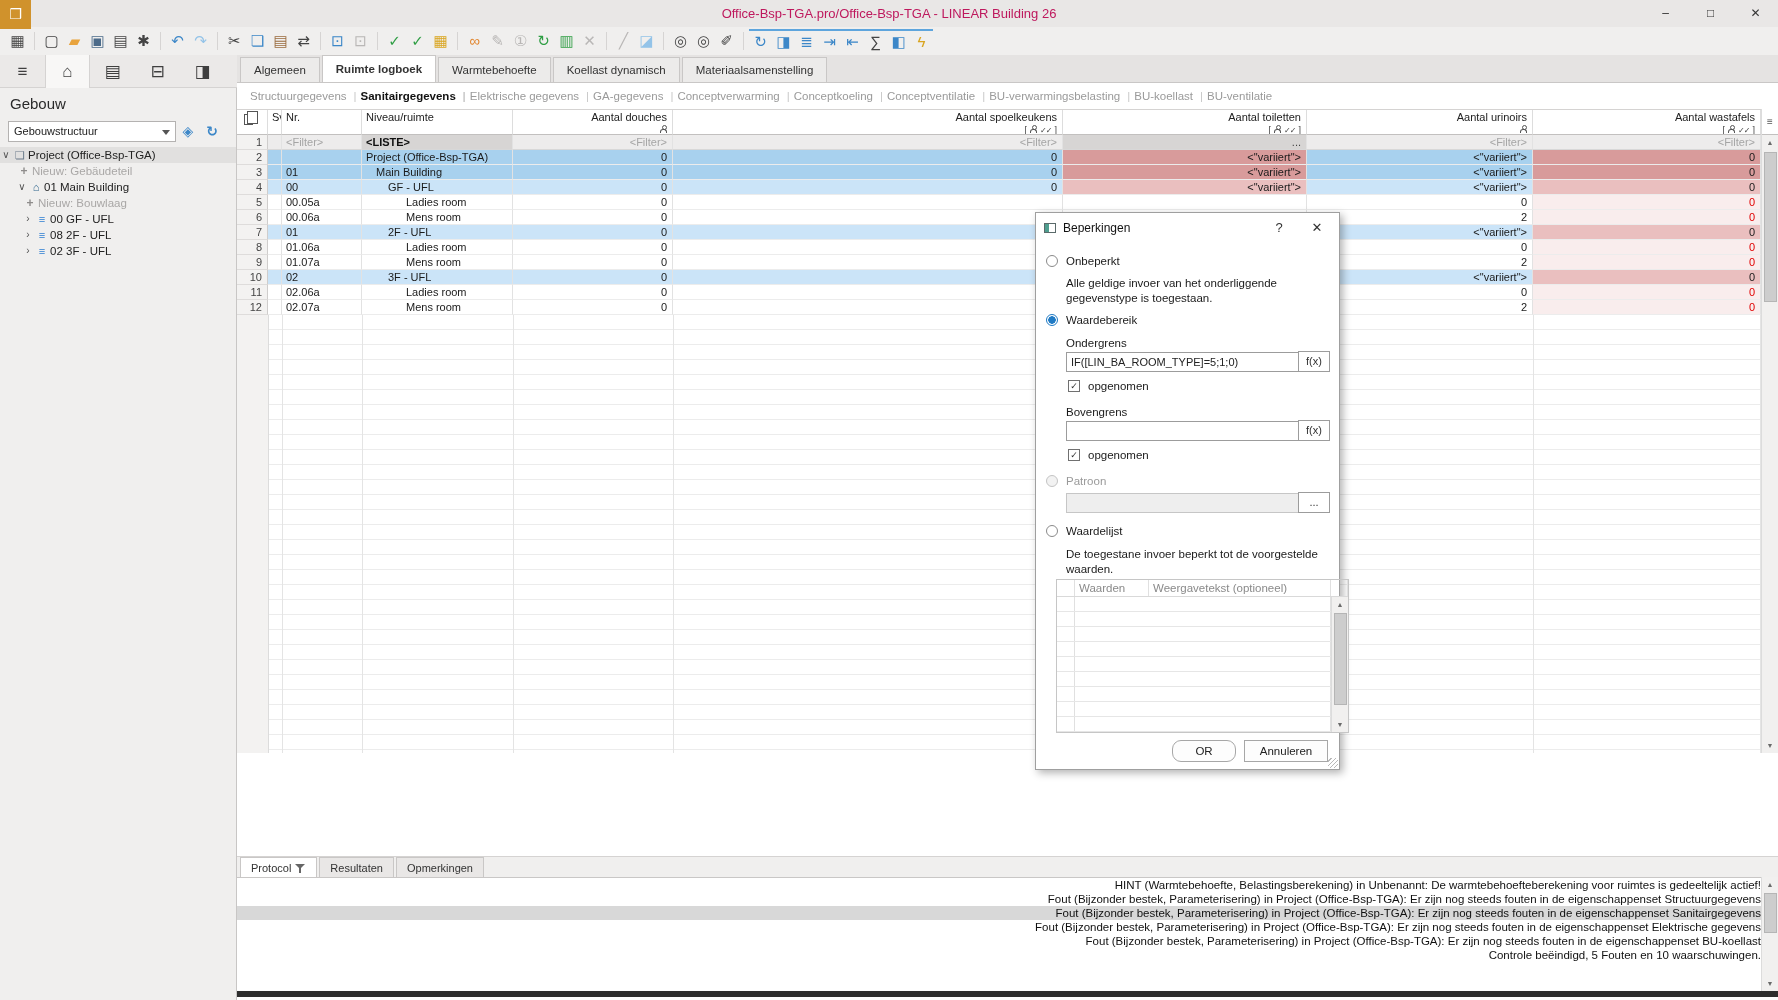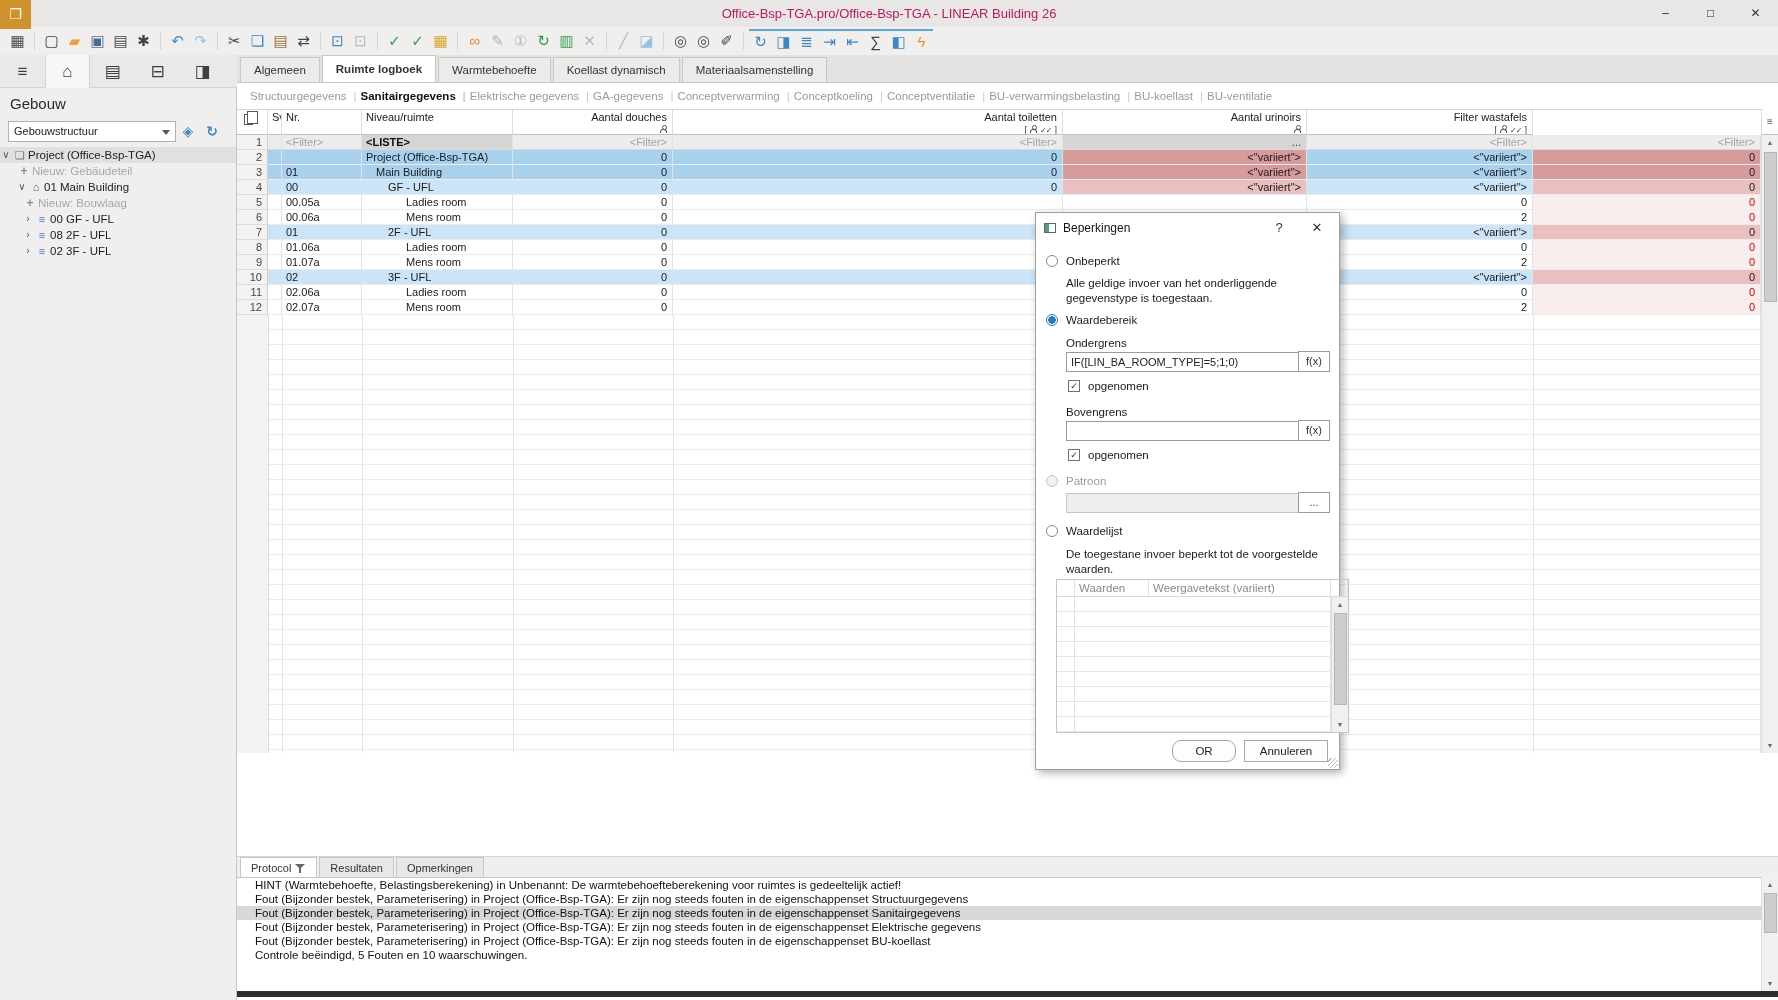--- a/index.html
+++ b/index.html
@@ -106,21 +106,21 @@
   #g-scroll .sc-down { position:absolute; bottom:0; width:100%; }
 
   
   #btabs { position:absolute; left:0; top:801px; height:21px; display:flex; padding-left:3px; background:#f0efee; width:100%; border-top:1px solid #d5d3d2; }
   .btab { height:21px; line-height:20px; padding:0 10px; border:1px solid #c9c7c6; border-bottom:none; background:#e9e7e6; margin-right:2px; color:#333; display:flex; align-items:center; gap:4px; }
   .btab.active { background:#fff; }
   .funnel { position:relative; display:inline-block; width:11px; height:10px; }
   .funnel::before { content:""; position:absolute; top:1px; left:0; border-left:5px solid transparent; border-right:5px solid transparent; border-top:5px solid #666; }
   .funnel::after { content:""; position:absolute; top:5px; left:4px; width:2px; height:5px; background:#666; }
   #log { position:absolute; left:0; top:822px; width:1524px; height:114px; background:#fff; border-top:1px solid #c9c7c6; }
-  .log-line { height:14px; line-height:14px; padding-left:18px; font-size:11.5px; color:#111; white-space:nowrap; overflow:hidden; }
+  .log-line { height:14px; line-height:14px; padding-left:11px; font-size:11.5px; color:#111; white-space:nowrap; overflow:hidden;text-align:right; }
   .log-line.sel { background:#d8d8d8; }
   #log-scroll { position:absolute; right:0; top:822px; width:17px; height:114px; background:#f1f0ef; border-left:1px solid #dcdcdc; }
   #log-scroll .sc-down { position:absolute; bottom:0; width:100%; }
   #darkbar { position:absolute; left:0; top:936px; width:100%; height:6px; background:#2e2e2e; }
 
   
   #dialog { position:absolute; left:1035px; top:212px; width:305px; height:558px; background:#fff; border:1px solid #9f9f9f; box-shadow:3px 3px 8px rgba(0,0,0,.3); z-index:20; font-size:11.5px; }
   #dlg-title { position:absolute; left:0; top:0; width:100%; height:30px; display:flex; align-items:center; padding-left:8px; }
   .dlg-ico { width:12px; height:10px; border:1px solid #5a6a6a; background:linear-gradient(to right,#4f9e8f 0 4px,#fff 4px); display:inline-block; margin-right:7px; }
   #dlg-title .cap { font-size:12px; color:#111; }
@@ -298,36 +298,45 @@
         <div class="gh">Sv</div>
         <div class="gh">Nr.</div>
         <div class="gh">Niveau/ruimte</div>
         <div class="gh num">
           <span>Aantal douches</span>
           <span class="gh-b">
               <span class="person"></span>
             </span>
         </div>
         <div class="gh num">
+          <span>Aantal spoelkeukens</span>
+          <span class="gh-b">
+              <span class="bro"></span>
+              <span class="person"></span>
+              <span class="cks"></span>
+              <span class="brc"></span>
+            </span>
+        </div>
+        <div class="gh num">
           <span>Aantal toiletten</span>
           <span class="gh-b">
               <span class="bro"></span>
               <span class="person"></span>
               <span class="cks"></span>
               <span class="brc"></span>
             </span>
         </div>
         <div class="gh num">
           <span>Aantal urinoirs</span>
           <span class="gh-b">
               <span class="person"></span>
             </span>
         </div>
         <div class="gh num">
-          <span>Filter wastafels</span>
+          <span>Aantal wastafels</span>
           <span class="gh-b">
               <span class="bro"></span>
               <span class="person"></span>
               <span class="cks"></span>
               <span class="brc"></span>
             </span>
         </div>
       </div>
 
       <div class="g-filter">
@@ -547,21 +556,21 @@
     <div class="drow" style="top:312px;">
       <span class="radio"></span>
       <span>Waardelijst</span>
     </div>
     <div class="dtext" style="top:334px; width:290px;">De toegestane invoer beperkt tot de voorgestelde waarden.</div>
 
     <div id="vtable">
       <div class="vhead">
         <div></div>
         <div>Waarden</div>
-        <div>Weergavetekst (variiert)</div>
+        <div>Weergavetekst (optioneel)</div>
         <div></div>
       </div>
       <div class="vrow">
           <div class="c1"></div>
           <div class="c2"></div>
         </div>
       <div class="vrow">
           <div class="c1"></div>
           <div class="c2"></div>
         </div>

